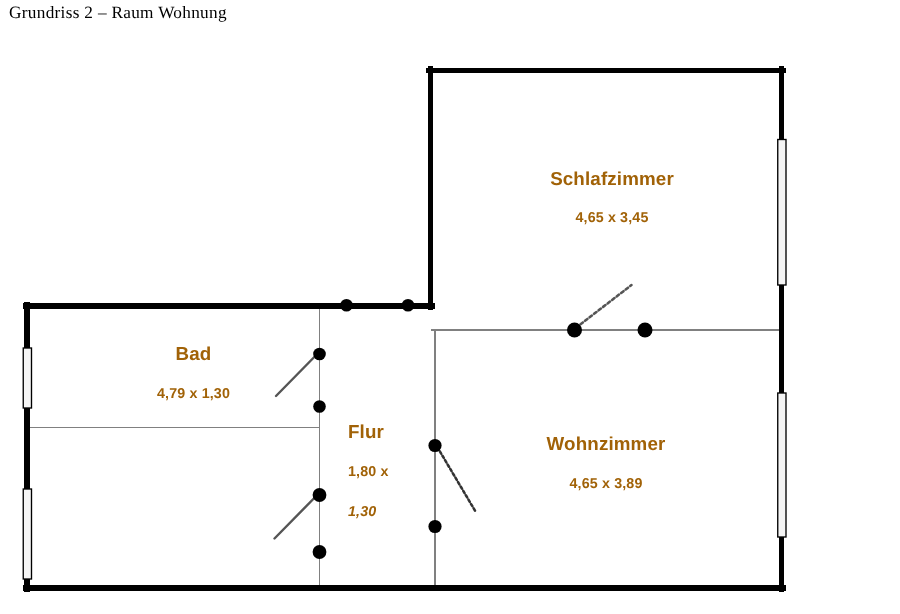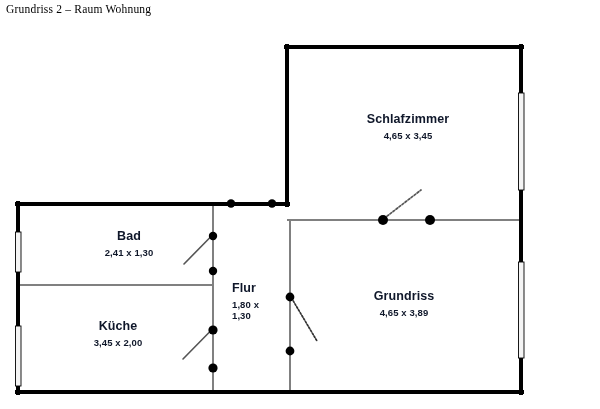--- a/index.html
+++ b/index.html
@@ -34,37 +34,37 @@
   #plan {
     position: absolute;
     left: 0;
     top: 0;
     width: 600px;
     height: 409px;
   }
   .room-label {
     position: absolute;
     font-family: "Liberation Sans", sans-serif;
-    color: #0f172a;
+    color: #a16207;
     text-align: center;
     white-space: nowrap;
     line-height: 1.15;
   }
   .room-label .rname {
     display: block;
     font-size: 12.5px;
     font-weight: bold;
     letter-spacing: 0.1px;
   }
   .room-label .rdim {
     display: block;
     font-size: 9.5px;
     font-weight: bold;
     letter-spacing: 0.1px;
-    margin-top: 5px;
+    margin-top: 15px;
   }
   .room-label.left-align {
     text-align: left;
   }
   .room-label.left-align .rname,
   .room-label.left-align .rdim {
     text-align: left;
   }
 </style>
 </head>
@@ -149,33 +149,29 @@
 
     </g>
   </svg>
 
   <div class="room-label" style="left:408px; top:112px; transform:translate(-50%,0);">
     <span class="rname">Schlafzimmer</span>
     <span class="rdim">4,65 x 3,45</span>
   </div>
 
   <div class="room-label" style="left:404px; top:289px; transform:translate(-50%,0);">
-    <span class="rname">Grundriss</span>
+    <span class="rname">Wohnzimmer</span>
     <span class="rdim">4,65 x 3,89</span>
   </div>
 
   <div class="room-label" style="left:129px; top:229px; transform:translate(-50%,0);">
     <span class="rname">Bad</span>
-    <span class="rdim">2,41 x 1,30</span>
+    <span class="rdim">4,79 x 1,30</span>
   </div>
 
-  <div class="room-label" style="left:118px; top:319px; transform:translate(-50%,0);">
-    <span class="rname">Küche</span>
-    <span class="rdim">3,45 x 2,00</span>
-  </div>
 
   <div class="room-label left-align" style="left:232px; top:281px;">
     <span class="rname">Flur</span>
     <span class="rdim">1,80 x</span>
-    <span class="rdim" style="margin-top:0;">1,30</span>
+    <span class="rdim" style="margin-top:16px;font-style:italic;">1,30</span>
   </div>
 
 </div>
 
 </body></html>

